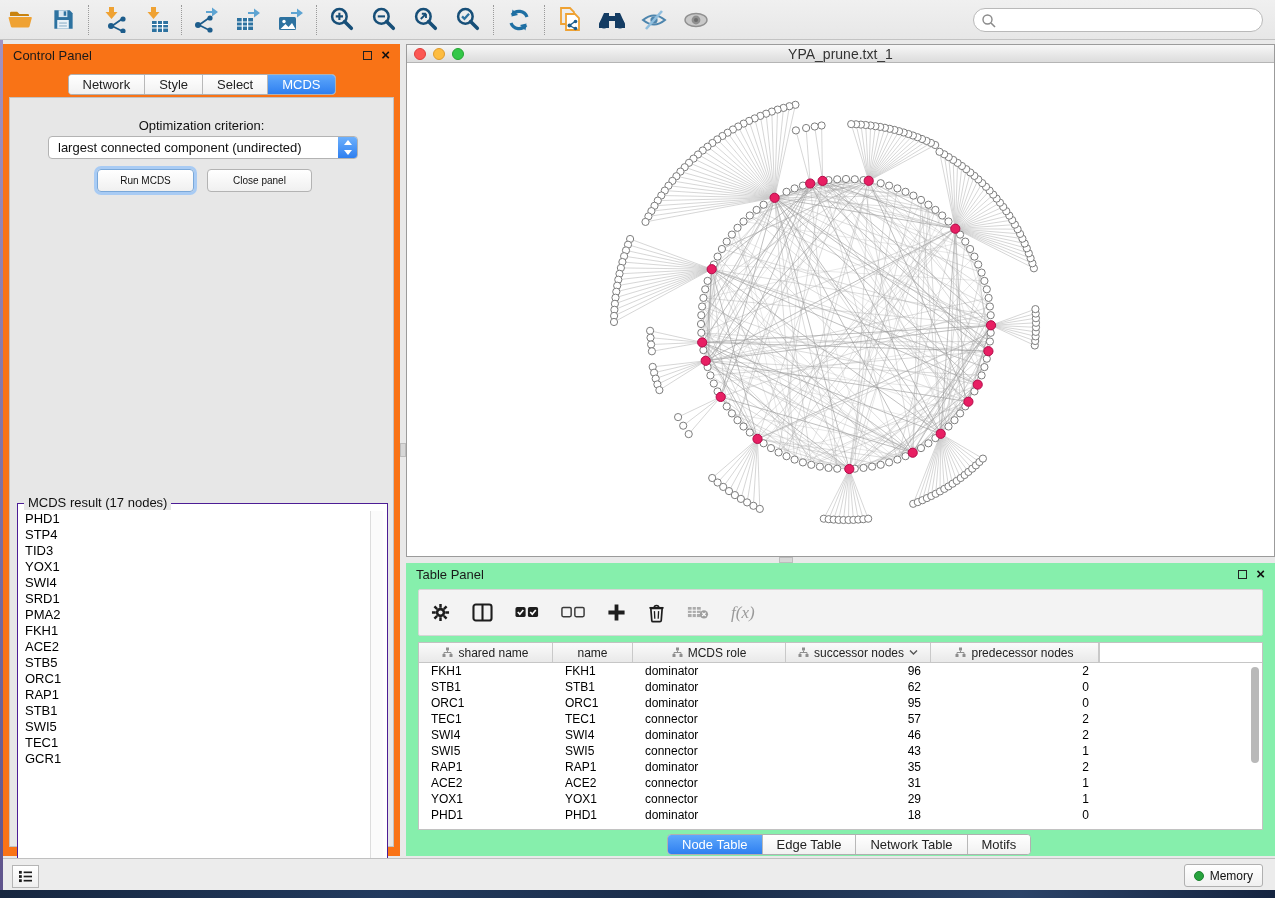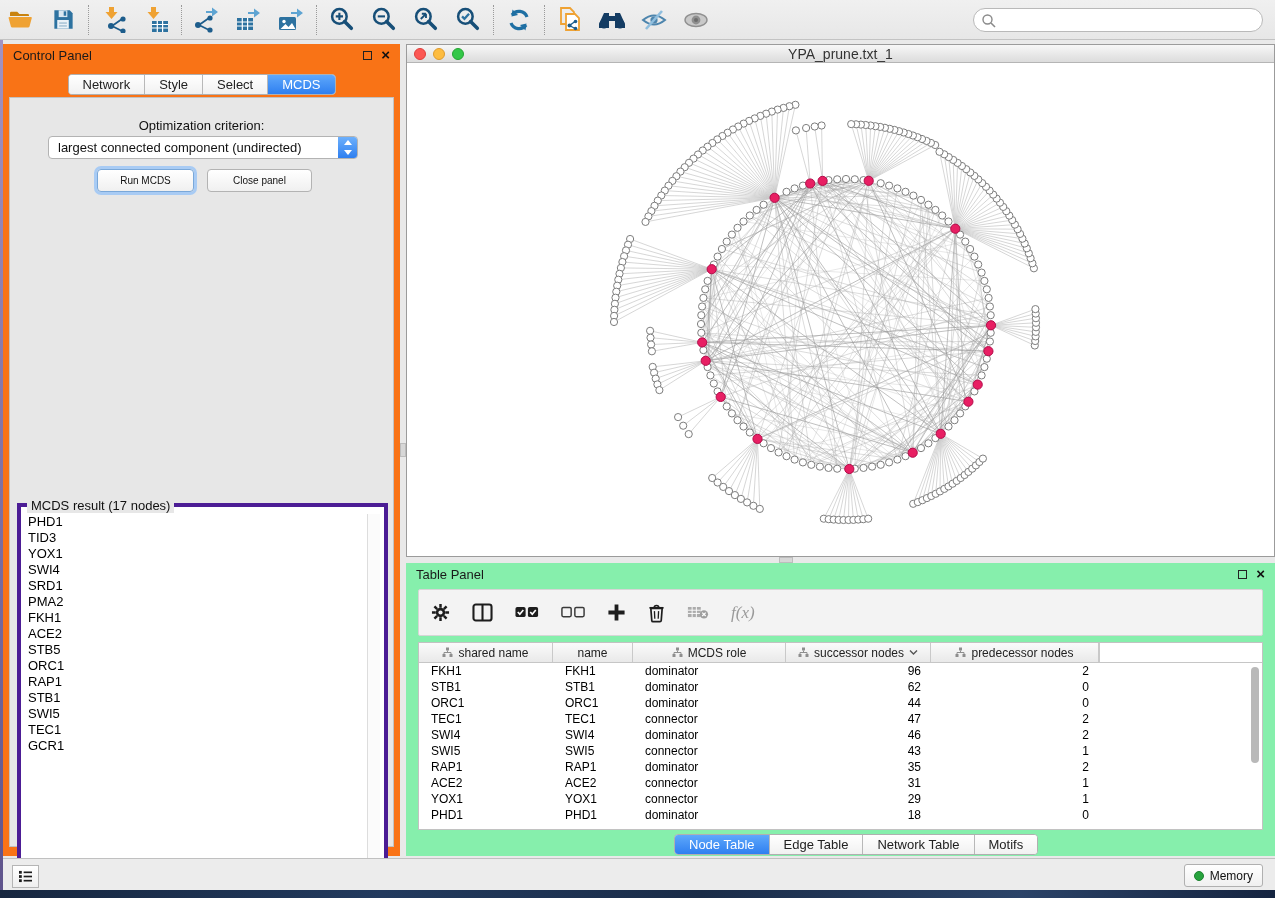--- a/index.html
+++ b/index.html
@@ -56,21 +56,21 @@
   .stepper .up { top:3px; border-bottom:5px solid #fff; }
   .stepper .dn { bottom:3px; border-top:5px solid #fff; }
 
   .push-btn { position:absolute; top:71px; height:23px; background:linear-gradient(#ffffff,#f0f0f0);
     border:1px solid #b3b3b3; border-radius:4px; font-size:10px; color:#111;
     display:flex; align-items:center; justify-content:center; }
   #run-btn { left:87px; width:97px; box-shadow:0 0 0 3px #a8cbf4; border-color:#7aa8d9; }
   #close-panel-btn { left:197px; width:105px; }
 
   #mcds-box { position:absolute; left:7px; top:405px; width:371px; height:372px; background:#fff;
-    border:4px solid #4c1d95; }
+    border:1px solid #4c1d95; }
   #mcds-legend { position:absolute; left:6px; top:-9px; background:#e7e7e7; padding:0 4px;
     font-size:13px; color:#111; }
   #mcds-list { position:absolute; left:1px; top:7px; width:352px; height:358px; overflow:hidden;
     font-size:13px; color:#000; }
   .mcds-item { height:16px; line-height:16px; padding-left:6px; }
   #mcds-scroll { position:absolute; right:4px; top:7px; width:13px; height:358px; background:#fbfbfb;
     border-left:1px solid #ddd; }
 
   
   #v-split { left:400px; top:44px; width:6px; height:812px; background:#e9e9e9; }
@@ -104,21 +104,21 @@
   .th { display:flex; align-items:center; justify-content:center; gap:5px; font-size:12px; color:#222;
     border-right:1px solid #c9c9c9; height:100%; }
   .th:last-child { border-right:none; }
   .tr { display:flex; height:16px; align-items:center; }
   .td { font-size:12px; color:#000; height:16px; line-height:16px; white-space:nowrap; overflow:hidden; }
   .td.num { text-align:right; padding-right:10px; }
   .td.txt { padding-left:12px; }
   #tbl-vscroll { position:absolute; right:3px; top:24px; width:8px; height:96px; background:#b9b9b9;
     border-radius:4px; }
 
-  #tbl-tabs { position:absolute; left:268px; top:271px; }
+  #tbl-tabs { position:absolute; left:261px; top:271px; }
 
   
   #status-bar { left:0; top:858px; width:1275px; height:32px; background:#ececec; border-top:1px solid #c0c0c0; }
   #task-btn { position:absolute; left:12px; top:6px; width:27px; height:23px; background:linear-gradient(#fff,#efefef);
     border:1px solid #b5b5b5; display:flex; align-items:center; justify-content:center; }
   #memory-btn { position:absolute; right:12px; top:5px; height:23px; padding:0 9px; background:linear-gradient(#fff,#f0f0f0);
     border:1px solid #b0b0b0; border-radius:3px; display:flex; align-items:center; gap:6px; font-size:12px; color:#111; }
   #memory-dot { width:10px; height:10px; border-radius:50%; background:#27a33d; border:1px solid #1d8230; }
 
   svg { display:block; }
@@ -304,20 +304,21 @@
             <span class="dn"></span>
           </span>
       </div>
       <div id="opt-label">Optimization criterion:</div>
       <div id="run-btn" class="push-btn">Run MCDS</div>
       <div id="close-panel-btn" class="push-btn">Close panel</div>
       <div id="mcds-box">
         <span id="mcds-legend">MCDS result (17 nodes)</span>
         <div id="mcds-list">
             <div class="mcds-item">PHD1</div>
+            <div class="mcds-item">STP4</div>
             <div class="mcds-item">TID3</div>
             <div class="mcds-item">YOX1</div>
             <div class="mcds-item">SWI4</div>
             <div class="mcds-item">SRD1</div>
             <div class="mcds-item">PMA2</div>
             <div class="mcds-item">FKH1</div>
             <div class="mcds-item">ACE2</div>
             <div class="mcds-item">STB5</div>
             <div class="mcds-item">ORC1</div>
             <div class="mcds-item">RAP1</div>
@@ -1164,28 +1165,28 @@
             <div class="td txt" style="width: 134px;">STB1</div>
             <div class="td txt" style="width: 80px;">STB1</div>
             <div class="td txt" style="width: 153px;">dominator</div>
             <div class="td num" style="width: 145px;">62</div>
             <div class="td num" style="width: 168px;">0</div>
           </div>
           <div class="tr">
             <div class="td txt" style="width: 134px;">ORC1</div>
             <div class="td txt" style="width: 80px;">ORC1</div>
             <div class="td txt" style="width: 153px;">dominator</div>
-            <div class="td num" style="width: 145px;">44</div>
+            <div class="td num" style="width: 145px;">95</div>
             <div class="td num" style="width: 168px;">0</div>
           </div>
           <div class="tr">
             <div class="td txt" style="width: 134px;">TEC1</div>
             <div class="td txt" style="width: 80px;">TEC1</div>
             <div class="td txt" style="width: 153px;">connector</div>
-            <div class="td num" style="width: 145px;">47</div>
+            <div class="td num" style="width: 145px;">57</div>
             <div class="td num" style="width: 168px;">2</div>
           </div>
           <div class="tr">
             <div class="td txt" style="width: 134px;">SWI4</div>
             <div class="td txt" style="width: 80px;">SWI4</div>
             <div class="td txt" style="width: 153px;">dominator</div>
             <div class="td num" style="width: 145px;">46</div>
             <div class="td num" style="width: 168px;">2</div>
           </div>
           <div class="tr">

